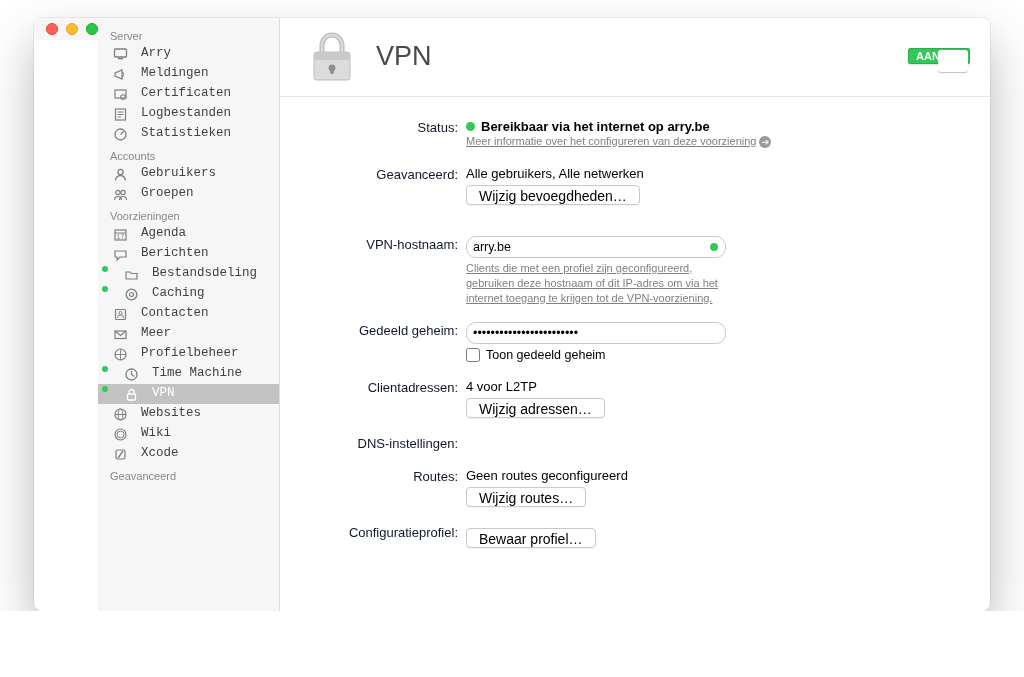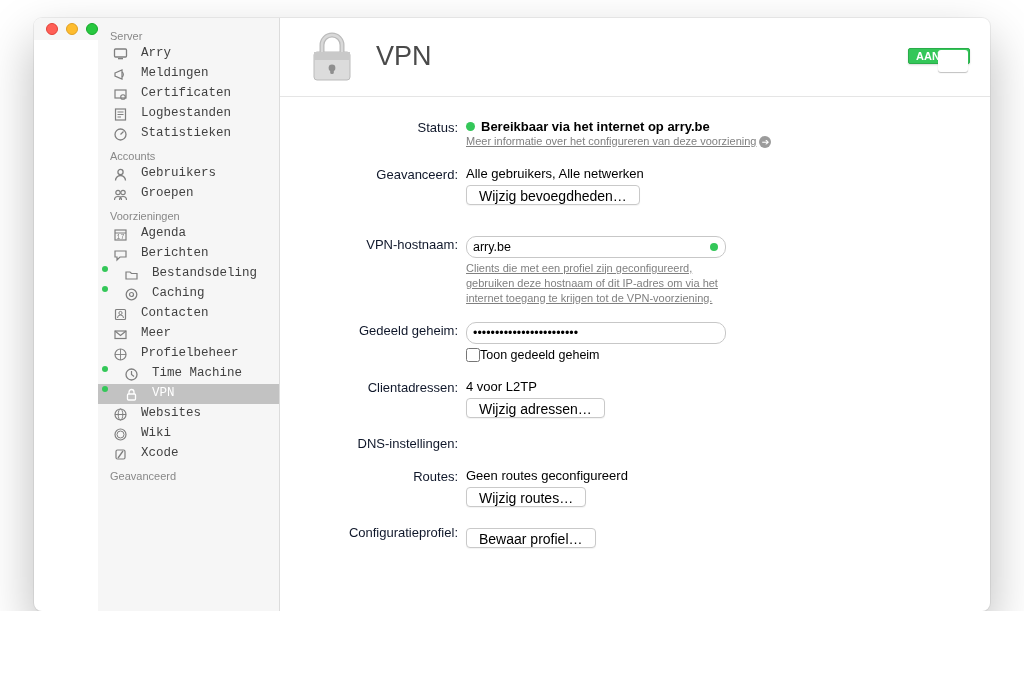--- a/index.html
+++ b/index.html
@@ -115,21 +115,21 @@
     width:260px; height:22px;
     border:1px solid #c7c7c7; border-radius:10px;
     padding:2px 26px 2px 6px; font-size:12.5px;
     position:relative; background:#fff;
   }
   .field-wrap{ position:relative; width:260px; }
   .field-wrap .field-dot{
     position:absolute; right:8px; top:50%; transform:translateY(-50%);
     width:8px;height:8px;border-radius:50%;background:#34c759;
   }
-  .checkbox{display:flex;align-items:center;margin-top:4px;font-size:12.5px;}
+  .checkbox{display:flex;align-items:center;gap:6px;margin-top:4px;font-size:12.5px;}
   .checkbox input{ width:14px;height:14px;}
   .spacer{ height:14px;}
   .help-arrow{ display:inline-block;width:12px;height:12px;border-radius:50%;background:#9b9b9b;color:#fff;font-size:9px;text-align:center;line-height:12px;margin-left:3px;}
 </style>
 </head>
 <body>
 
 <div class="window">
   <div class="titlebar">
     <span class="traffic red"></span>

